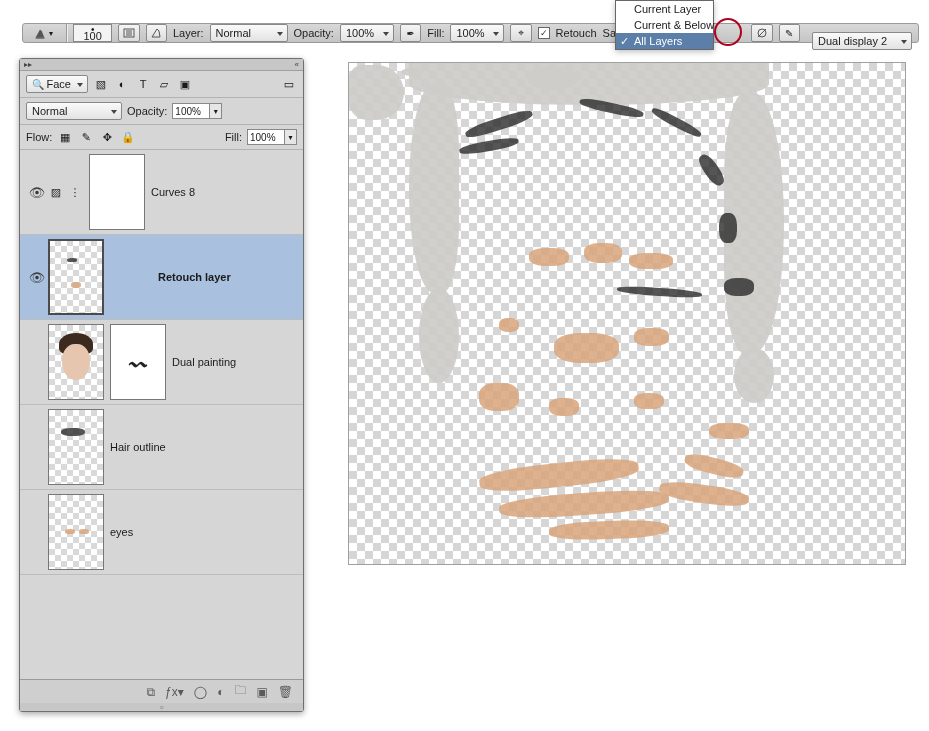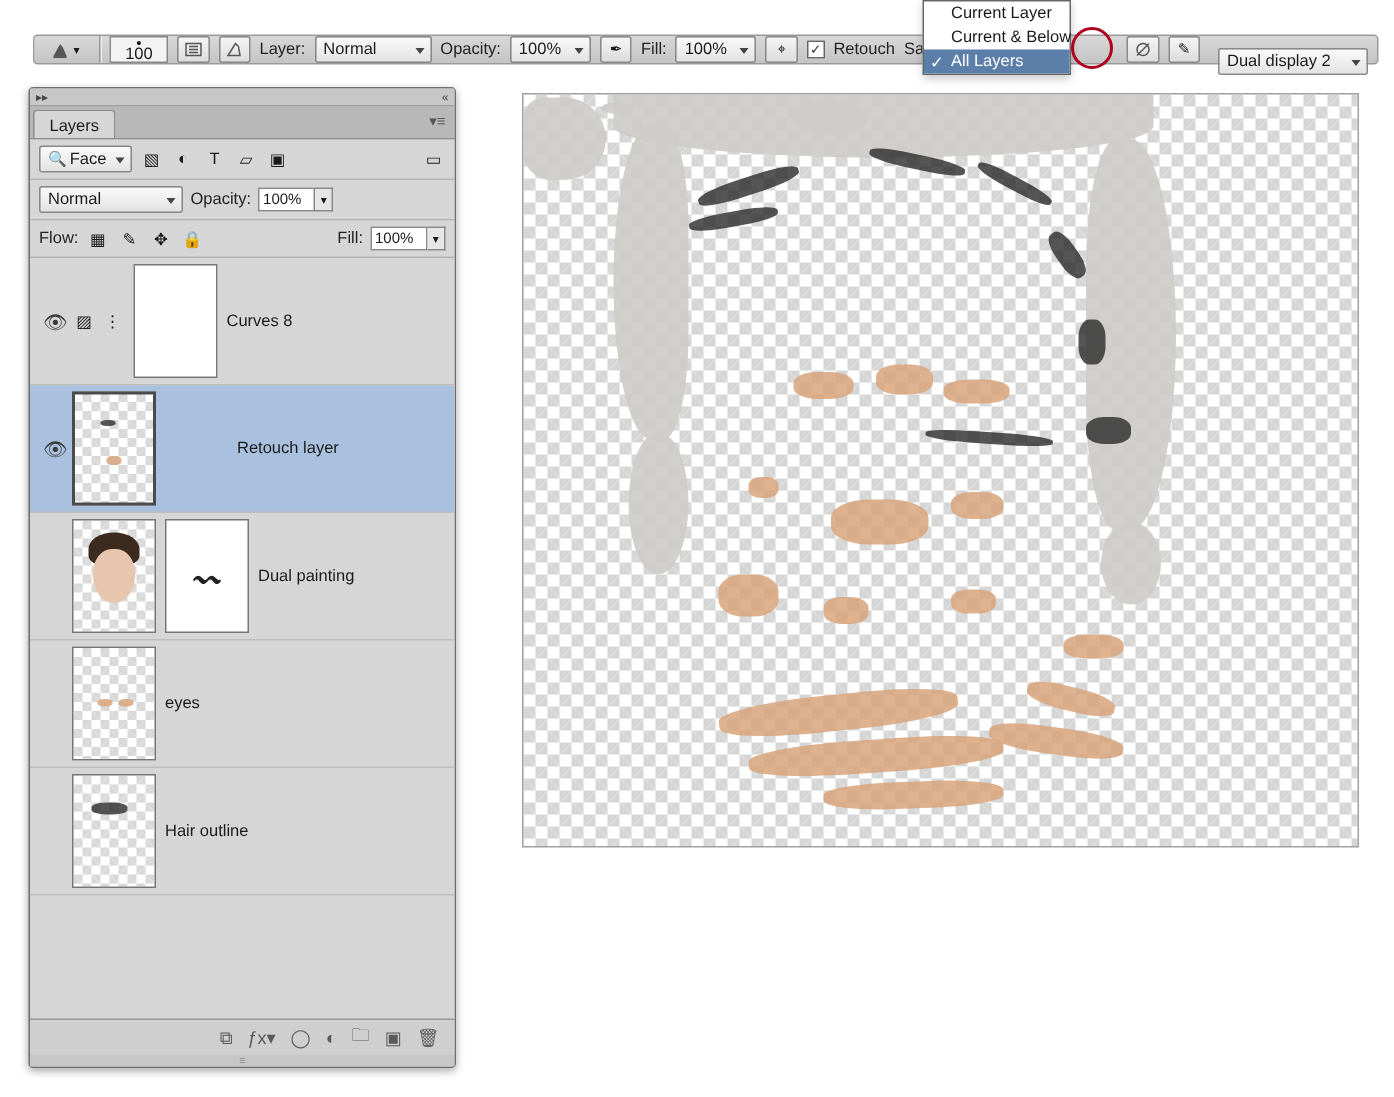--- a/index.html
+++ b/index.html
@@ -88,21 +88,21 @@
       linear-gradient(45deg,#d9d9d9 25%,transparent 25%),
       linear-gradient(-45deg,#d9d9d9 25%,transparent 25%),
       linear-gradient(45deg,transparent 75%,#d9d9d9 75%),
       linear-gradient(-45deg,transparent 75%,#d9d9d9 75%);
     background-size:12px 12px;
     background-position:0 0,0 6px,6px -6px,-6px 0;
     background-color:#fff;
   }
   .thumb.sel { outline:2px solid #4b4b4b; outline-offset:-2px; }
   .layer-name { font-size:11px; }
-  .layer-name.bold { font-weight:normal;padding-left:48px; }
+  .layer-name.bold { font-weight:bold;padding-left:48px; }
   .adj-icons { display:flex; gap:3px; margin-right:6px; }
   .adj-icons span { width:16px; height:16px; border:none; display:flex; align-items:center; justify-content:center; font-size:11px; }
 
   .panel-footer {
     height:24px; background:#cfcfcf; border-top:1px solid #9a9a9a;
     display:flex; align-items:center; justify-content:flex-end; gap:10px; padding:0 10px;
   }
   .panel-footer span { font-size:12px; color:#5a5a5a; }
   .panel-grip { height:8px; display:flex; justify-content:center; align-items:center; background:#c7c7c7; }
   .panel-grip::after { content:"≡"; font-size:7px; color:#888; }
@@ -199,26 +199,20 @@
   <div class="sel">All Layers</div>
 </div>
 
 <div class="red-ring"></div>
 
 <div class="layers-panel">
   <div class="panel-header">
     <span class="collapse">▸▸</span>
     <span class="menu-icon">«</span>
   </div>
-  <div class="panel-tabs">
-    <div class="tab">
-      <span>Layers</span>
-    </div>
-    <div class="menu-btn">▾≡</div>
-  </div>
 
   <div class="filter-row">
     <div class="dd" style="min-width:62px;">
       <span style="font-size:10px;margin-right:2px;">🔍</span>
       <span>Face</span>
     </div>
     <span class="icon-btn">▧</span>
     <span class="icon-btn">◐</span>
     <span class="icon-btn">T</span>
     <span class="icon-btn">▱</span>
@@ -281,32 +275,32 @@
       </div>
       <div class="thumb" style="background:#fff;">
         <div class="mini-strokes">〰</div>
       </div>
       <span class="layer-name">Dual painting</span>
     </div>
 
     <div class="layer-row">
       <div class="eye-col"></div>
       <div class="thumb chk">
-        <div class="paint-skin" style="left:16px;top:34px;width:10px;height:5px;"></div>
-        <div class="paint-skin" style="left:30px;top:34px;width:10px;height:5px;"></div>
-      </div>
-      <span class="layer-name">eyes</span>
+        <div class="paint-dark" style="left:12px;top:18px;width:24px;height:8px;"></div>
+      </div>
+      <span class="layer-name">Hair outline</span>
     </div>
 
     <div class="layer-row">
       <div class="eye-col"></div>
       <div class="thumb chk">
-        <div class="paint-dark" style="left:12px;top:18px;width:24px;height:8px;"></div>
-      </div>
-      <span class="layer-name">Hair outline</span>
+        <div class="paint-skin" style="left:16px;top:34px;width:10px;height:5px;"></div>
+        <div class="paint-skin" style="left:30px;top:34px;width:10px;height:5px;"></div>
+      </div>
+      <span class="layer-name">eyes</span>
     </div>
 
 
   </div>
 
   <div class="panel-footer">
     <span>⧉</span>
     <span>ƒx▾</span>
     <span>◯</span>
     <span>◐</span>

